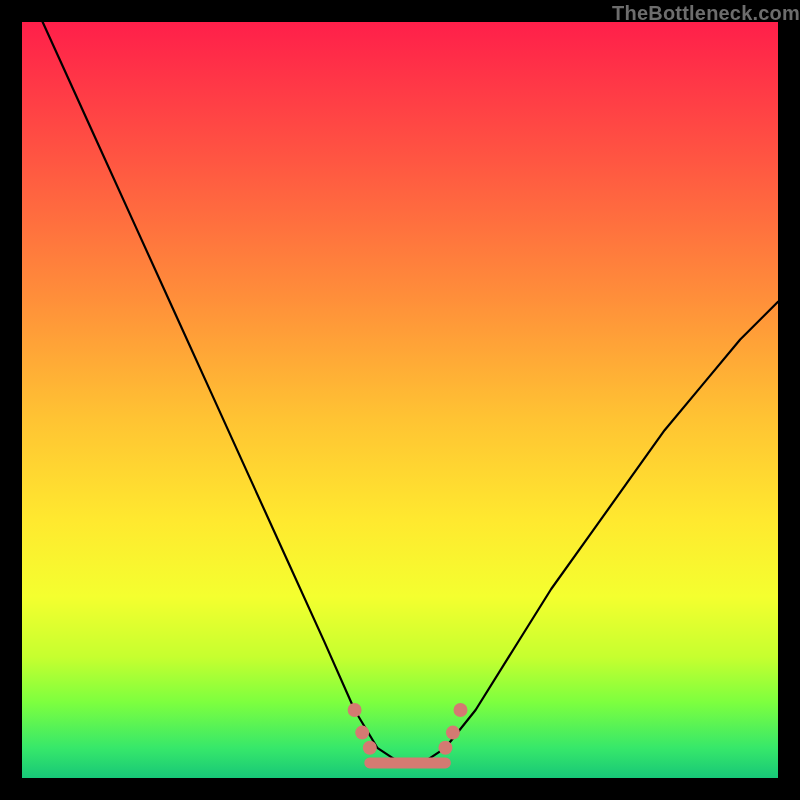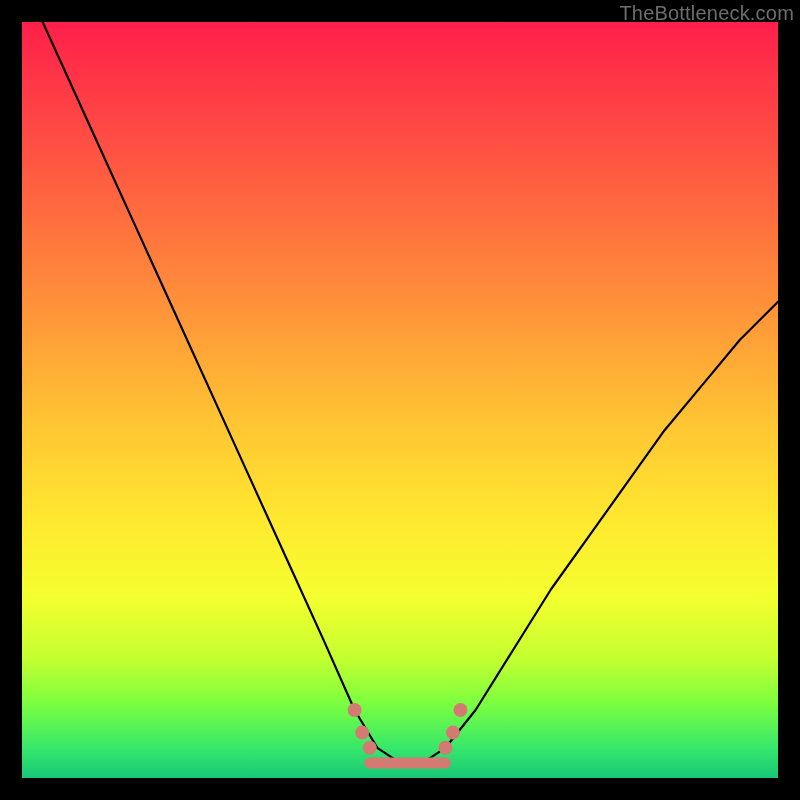--- a/index.html
+++ b/index.html
@@ -35,24 +35,24 @@
       #f4ff2f 76%,
       #c6ff2f 84%,
       #7dff3f 90%,
       #37e86a 96%,
       #17c778 100%
     );
   }
   .attribution {
     position: absolute;
     top: 2px;
-    right: 6px;
+    right: 0;
     color: #6d6d6d;
     font-size: 20px;
-    font-weight: 400;
+    font-weight: 700;
     letter-spacing: 0.2px;
     user-select: none;
   }
   svg.curve {
     position: absolute;
     left: 0;
     top: 0;
     width: 756px;
     height: 756px;
     overflow: visible;

